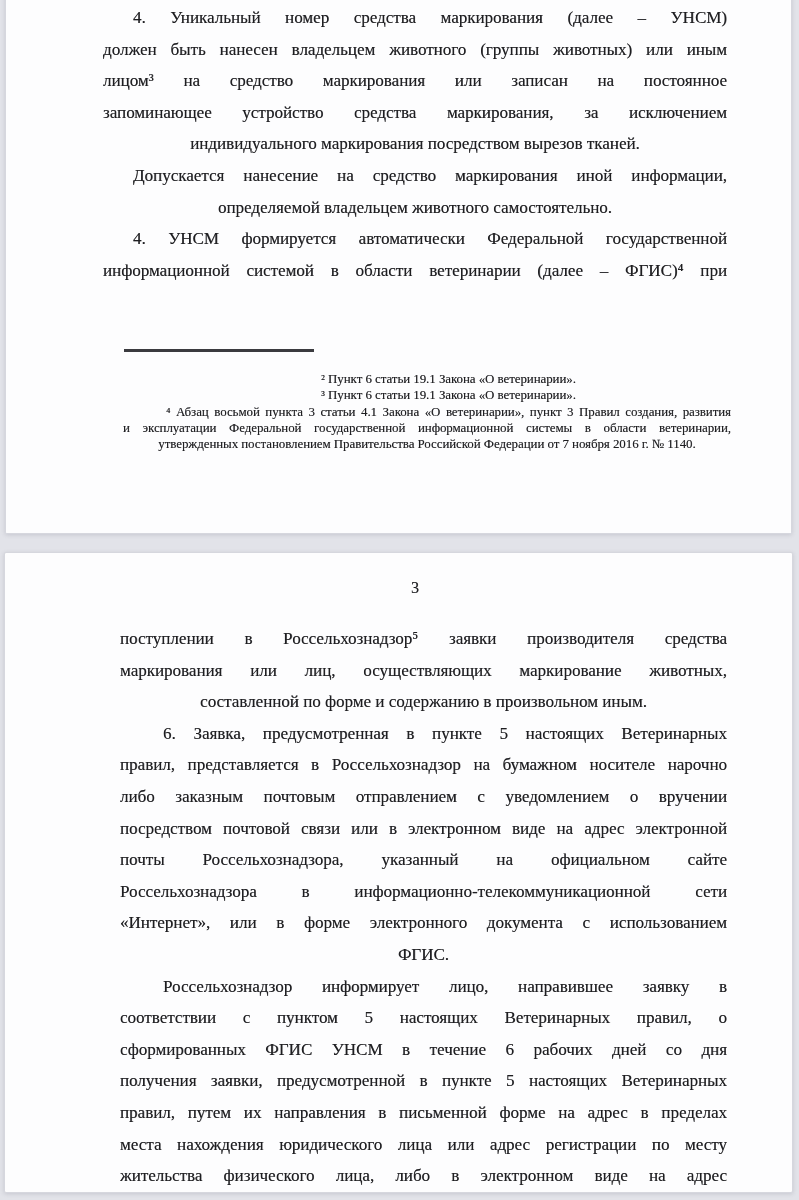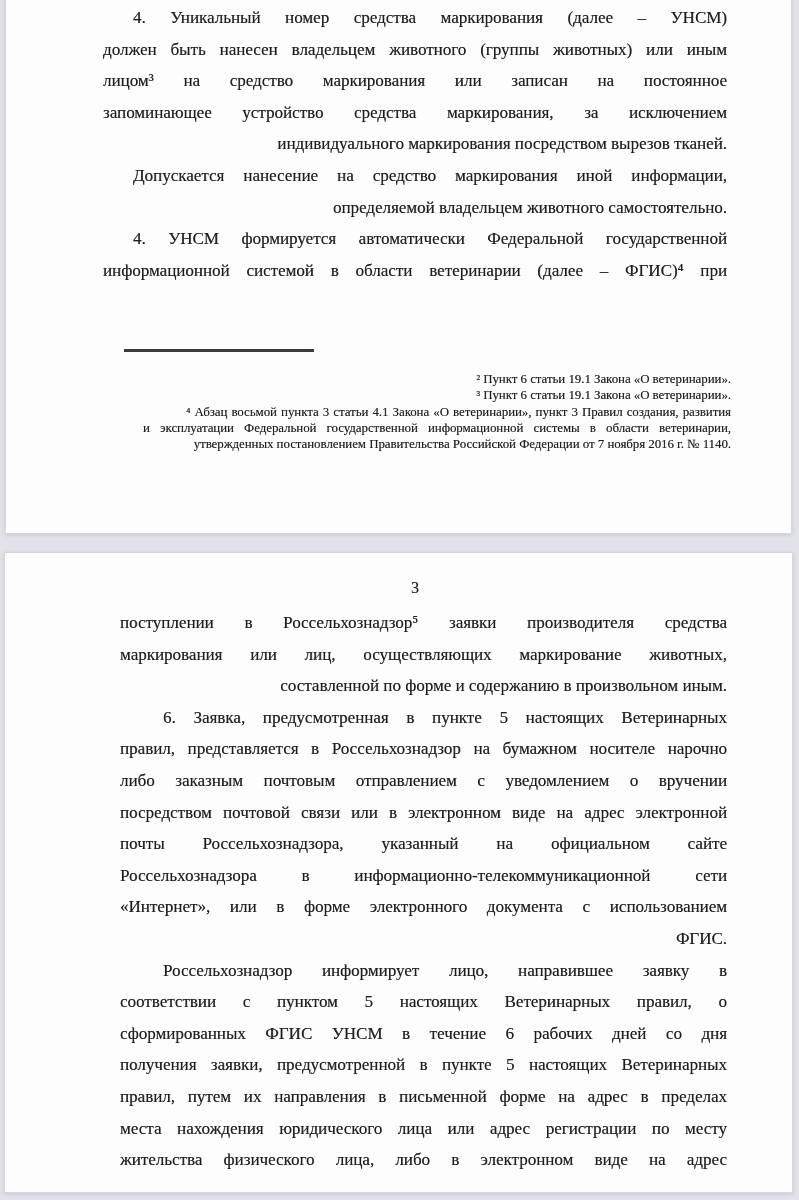--- a/index.html
+++ b/index.html
@@ -43,35 +43,35 @@
     font-size: 17px;
     text-shadow: 0.3px 0 0 rgba(30,30,33,0.55);
   }
   #page-top .body-text {
     left: 97px;
     top: 8px;
     width: 624px;
   }
   #page-bottom .body-text {
     left: 115px;
-    top: 54px;
+    top: 70px;
     width: 607px;
   }
   .ln {
     height: 31.6px;
     line-height: 31.6px;
     white-space: normal;
     overflow: hidden;
   }
   .jl {
     text-align: justify;
     text-align-last: justify;
   }
   .ll {
-    text-align: right;
+    text-align: center;
     font-family: Liberation Serif, serif;
   }
   .ind30 { text-indent: 30px; }
   .ind43 { text-indent: 43px; }
   .footnote-sep {
     position: absolute;
     left: 118px;
     top: 355px;
     width: 190px;
     height: 2.5px;
@@ -81,21 +81,20 @@
     position: absolute;
     left: 117px;
     top: 377px;
     width: 608px;
     color: #1e1e21;
     font-size: 12.8px;
     text-shadow: 0.25px 0 0 rgba(30,30,33,0.5);
   }
   .fn {
     line-height: 16.3px;
-    margin-left: 20px;
   }
   .page-number {
     position: absolute;
     left: 115px;
     top: 26px;
     width: 590px;
     text-align: center;
     color: #1e1e21;
     font-size: 16px;
     text-shadow: 0.3px 0 0 rgba(30,30,33,0.5);

